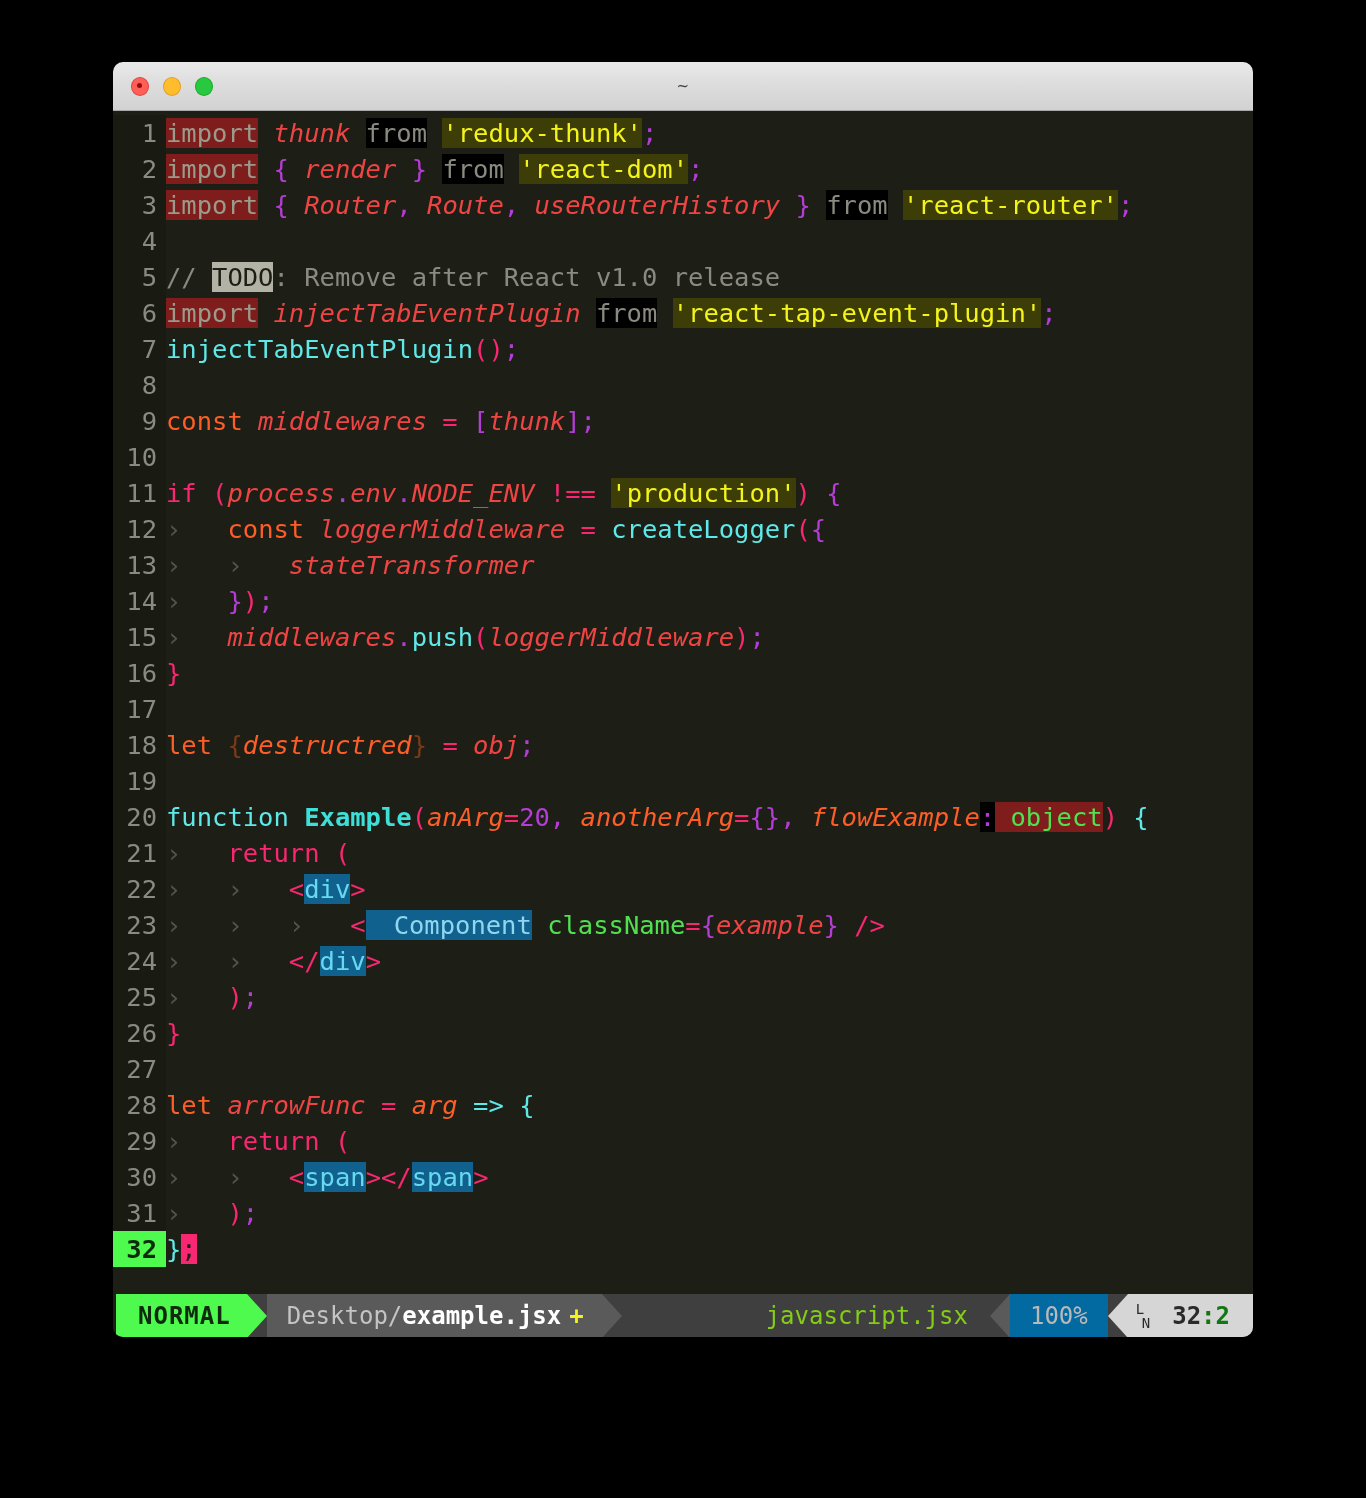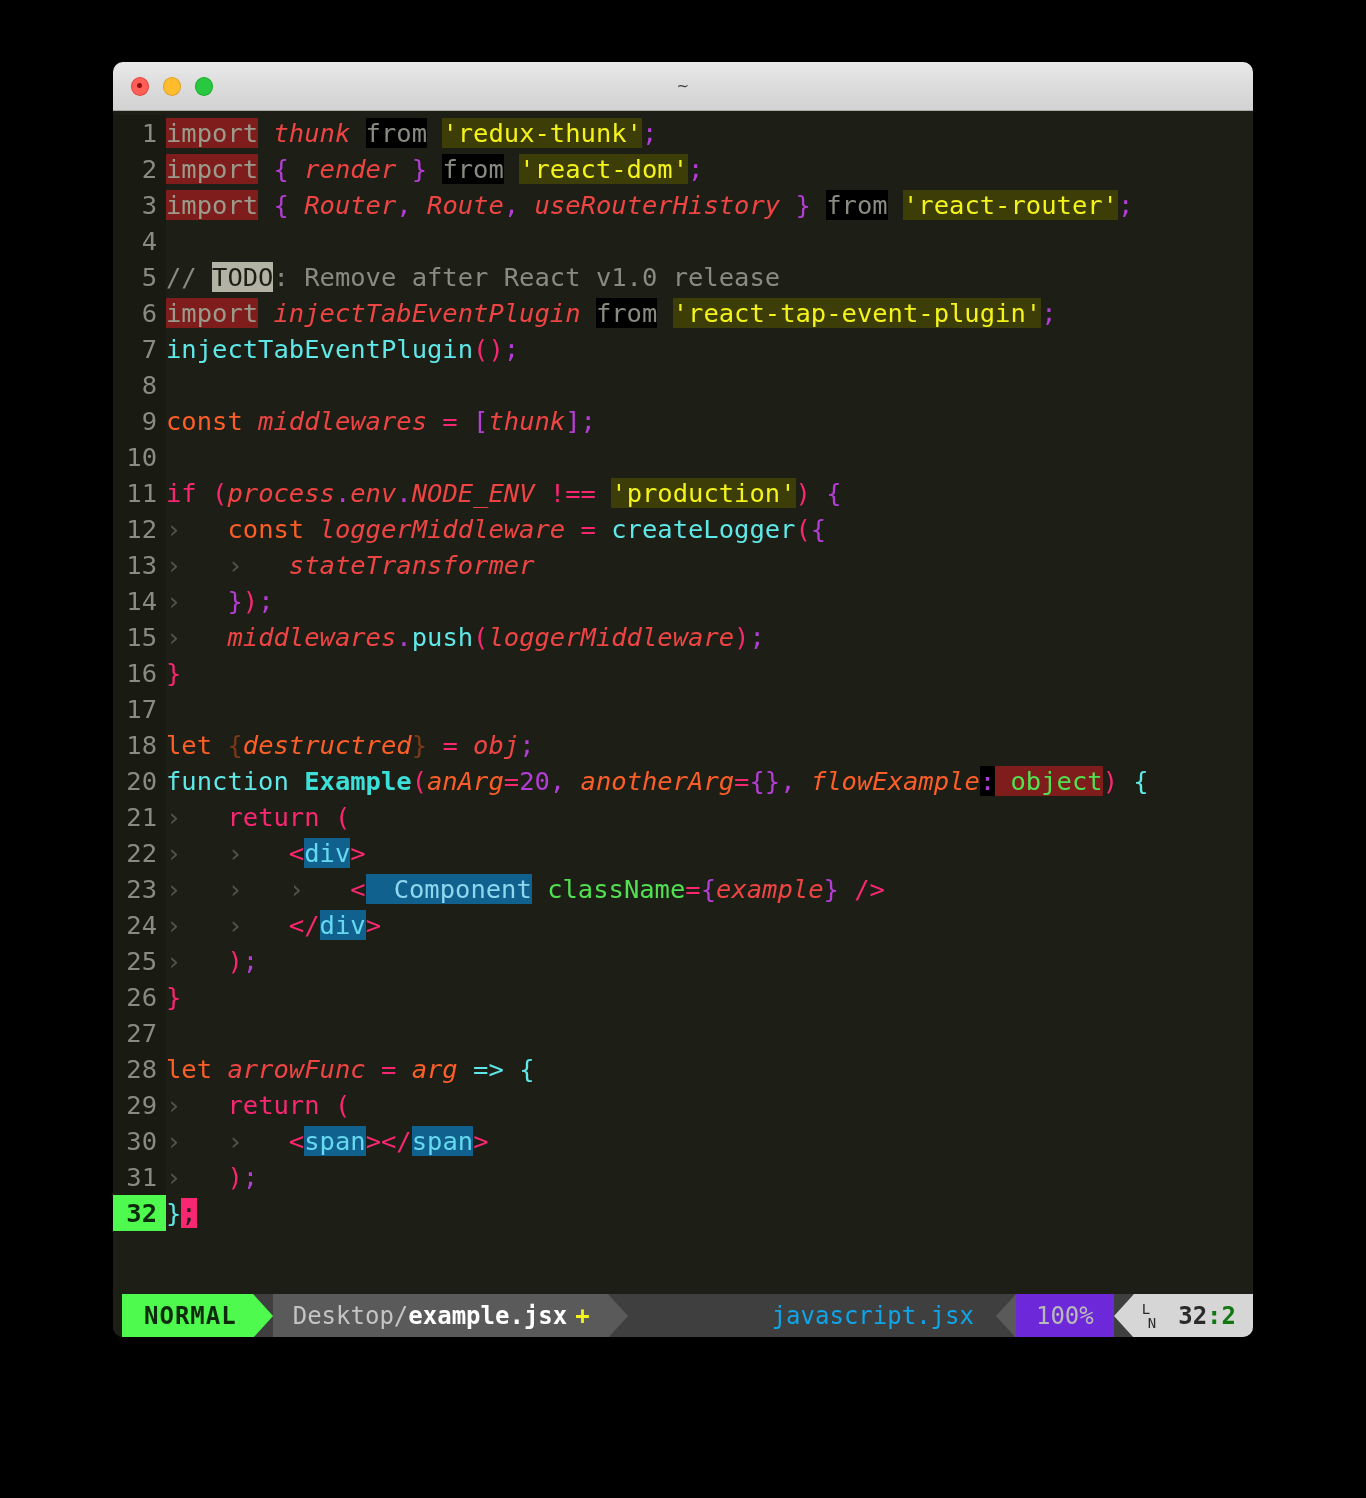--- a/index.html
+++ b/index.html
@@ -90,21 +90,21 @@
   .tagbg-dim{background:#11618f;color:#8fd6ef;padding-left:28px;}
   .flowtype{background:#7f1d1d;color:#50e050;}
   .flowcolon{background:#000000;color:#b43dd6;}
   .num{color:#b43dd6;}
   .cursor{background:#f92672;color:#1d1f16;}
   .indent{color:#53544a;}
   .spacer{color:transparent;}
 
   
   .statusbar{
-    position:absolute;left:9px;bottom:0;width:100%;height:44px;
+    position:absolute;left:3px;bottom:0;width:100%;height:44px;
     display:flex;align-items:stretch;
     background:#3f3f3f;
     font-size:24px;
     overflow:hidden;
   }
   .seg{display:flex;align-items:center;position:relative;}
   .seg-mode{
     background:#4dfa4d;color:#0e2b0e;font-weight:bold;
     padding:0 16px 0 22px;letter-spacing:1px;
   }
@@ -115,26 +115,26 @@
   .seg-file{
     background:#5a5a5a;color:#c4c4c4;padding:0 18px 0 20px;
   }
   .seg-file b{color:#ffffff;}
   .seg-file .mod{color:#f4f41c;font-weight:bold;padding-left:8px;}
   .arrow-r2{
     width:0;height:0;border-top:22px solid transparent;border-bottom:22px solid transparent;
     border-left:20px solid #5a5a5a;
   }
   .filler{flex:1;background:#3f3f3f;}
-  .seg-ft{background:#3f3f3f;color:#0ea5e9;padding:0 22px 0 10px;}
+  .seg-ft{background:#3f3f3f;color:#84cc16;padding:0 22px 0 10px;}
   .arrow-l{
     width:0;height:0;border-top:22px solid transparent;border-bottom:22px solid transparent;
     border-right:20px solid #5a5a5a;
   }
-  .seg-pct{background:#6d28d9;color:#b9b9b9;padding:0 20px;}
+  .seg-pct{background:#0369a1;color:#b9b9b9;padding:0 20px;}
   .arrow-l2{
     width:0;height:0;border-top:22px solid transparent;border-bottom:22px solid transparent;
     border-right:20px solid #d6d6d6;
   }
   .seg-pos{
     background:#d6d6d6;color:#2a2a2a;padding:0 26px 0 8px;font-weight:bold;
     display:flex;align-items:center;gap:22px;
   }
   .ln-glyph{
     display:flex;flex-direction:column;line-height:1.0;font-size:14px;font-weight:normal;
@@ -245,20 +245,24 @@
         <div class="row">
           <div class="gutter">17</div>
           <div class="code"></div>
         </div>
 
         <div class="row">
           <div class="gutter">18</div>
           <div class="code"><span class="orange">let</span><span class="brace-dim"> {</span><span class="orange-i">destructred</span><span class="brace-dim">}</span><span class="pink"> = </span><span class="plain">obj</span><span class="punc">;</span></div>
         </div>
 
+        <div class="row">
+          <div class="gutter">19</div>
+          <div class="code"></div>
+        </div>
 
         <div class="row">
           <div class="gutter">20</div>
           <div class="code"><span class="cyan">function</span><span class="cyan-b"> Example</span><span class="pink">(</span><span class="orange-i">anArg</span><span class="pink">=</span><span class="num">20</span><span class="punc">, </span><span class="orange-i">anotherArg</span><span class="pink">=</span><span class="punc">{}</span><span class="punc">, </span><span class="orange-i">flowExample</span><span class="flowcolon">:</span><span class="flowtype"> object</span><span class="pink">)</span><span class="cyan"> {</span></div>
         </div>
 
         <div class="row">
           <div class="gutter">21</div>
           <div class="code"><span class="indent">›</span><span class="spacer">   </span><span class="pink">return</span><span class="pink"> (</span></div>
         </div>

